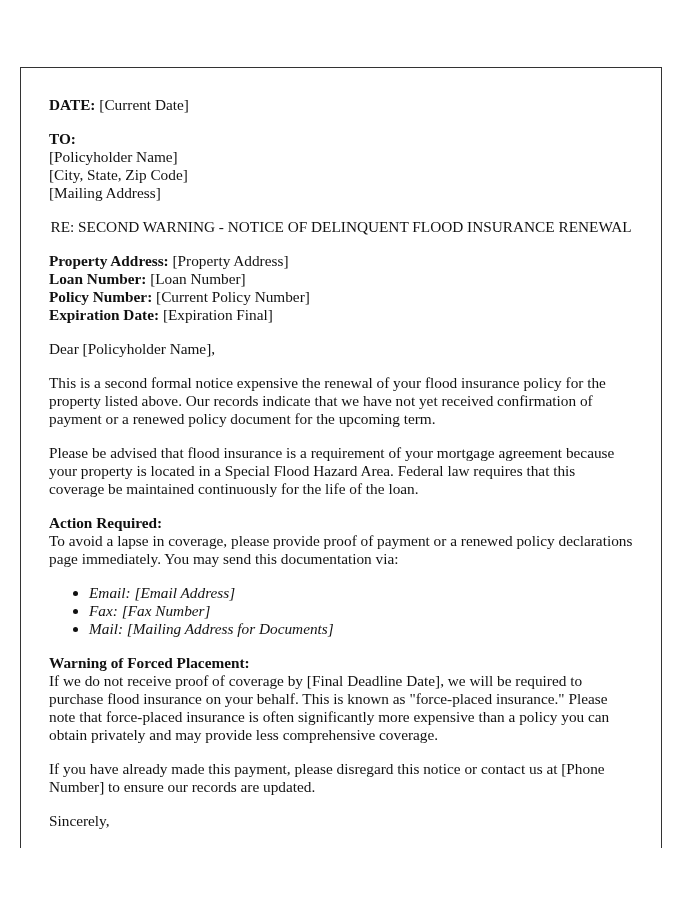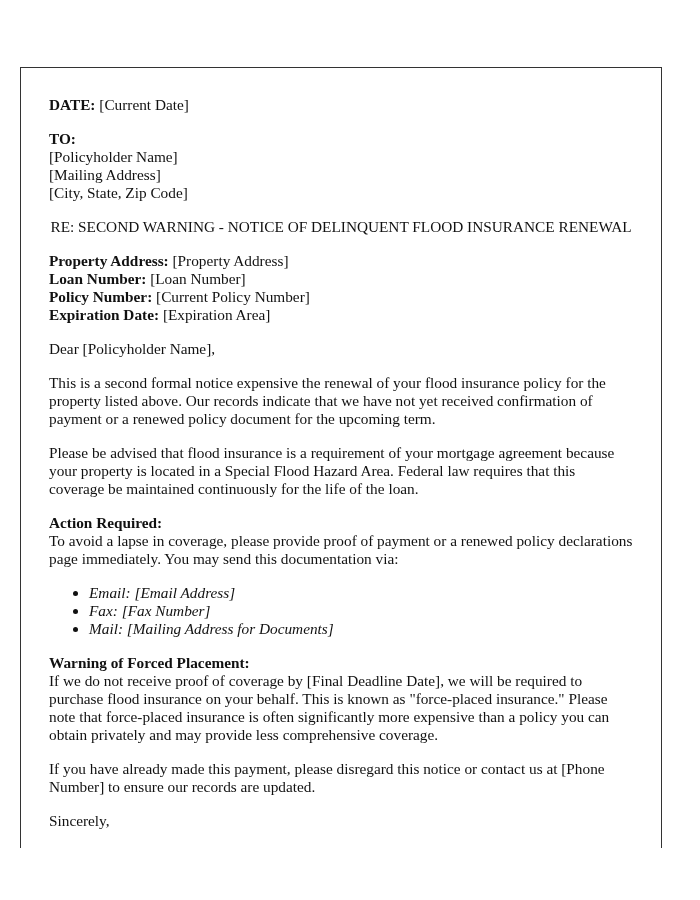--- a/index.html
+++ b/index.html
@@ -65,42 +65,42 @@
   <div class="letter">
 
     <p>
       <b>DATE:</b>
       <span>[Current Date]</span>
     </p>
 
     <p>
       <b class="block-line">TO:</b>
       <span class="block-line">[Policyholder Name]</span>
+      <span class="block-line">[City, State, Zip Code]</span>
       <span class="block-line">[Mailing Address]</span>
-      <span class="block-line">[City, State, Zip Code]</span>
     </p>
 
     <p class="subject">RE: SECOND WARNING - NOTICE OF DELINQUENT FLOOD INSURANCE RENEWAL</p>
 
     <p>
       <span class="block-line">
         <b>Property Address:</b>
         <span>[Property Address]</span>
       </span>
       <span class="block-line">
         <b>Loan Number:</b>
         <span>[Loan Number]</span>
       </span>
       <span class="block-line">
         <b>Policy Number:</b>
         <span>[Current Policy Number]</span>
       </span>
       <span class="block-line">
         <b>Expiration Date:</b>
-        <span>[Expiration Area]</span>
+        <span>[Expiration Final]</span>
       </span>
     </p>
 
     <p>Dear [Policyholder Name],</p>
 
     <p>This is a second formal notice expensive the renewal of your flood insurance policy for the property listed above. Our records indicate that we have not yet received confirmation of payment or a renewed policy document for the upcoming term.</p>
 
     <p>Please be advised that flood insurance is a requirement of your mortgage agreement because your property is located in a Special Flood Hazard Area. Federal law requires that this coverage be maintained continuously for the life of the loan.</p>
 
     <p style="margin-bottom:16px;">

